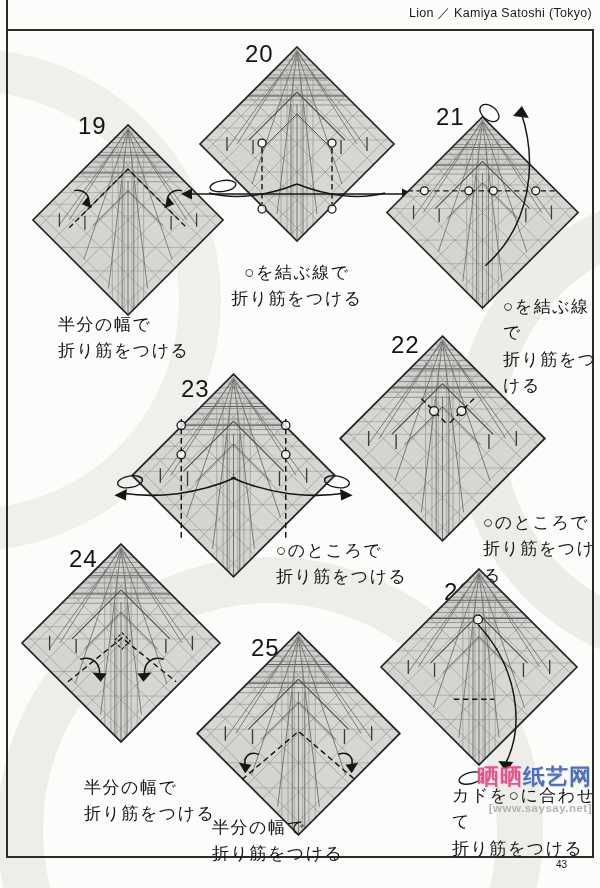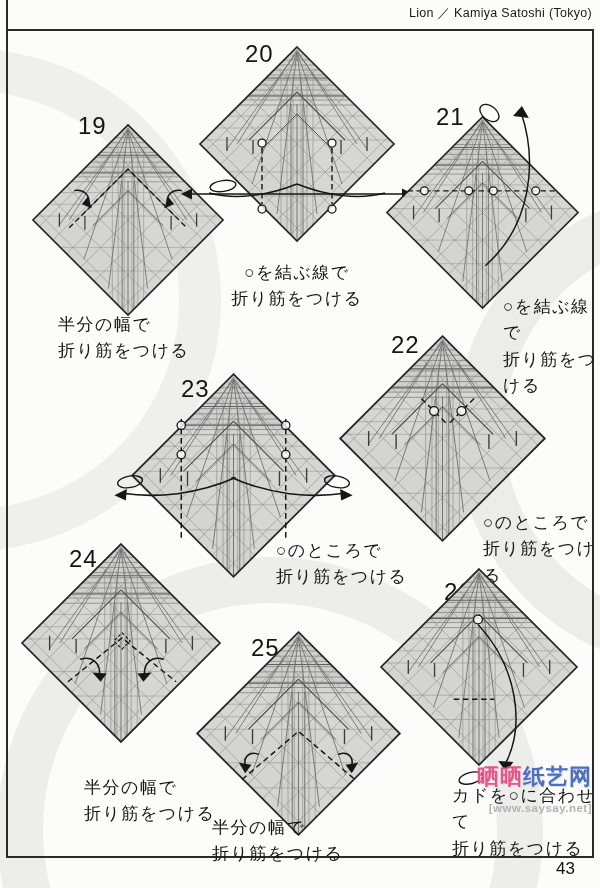--- a/index.html
+++ b/index.html
@@ -12,21 +12,21 @@
   .step-number{position:absolute;font-size:24px;letter-spacing:1px;color:#141414;}
   .diamond{position:absolute;overflow:visible;}
   .caption{position:absolute;font-size:17px;line-height:1.55;letter-spacing:1.5px;
            white-space:pre-line;color:#161616;}
   .caption.center{text-align:center;}
   .watermark{position:absolute;left:446px;top:766px;width:146px;text-align:right;line-height:1;}
   .wm1{font-size:22px;font-weight:bold;letter-spacing:1px;
        text-shadow:1px 1px 0 #dcdcda;}
   .wm-pink{color:#e8538e;} .wm-blue{color:#4a6fc4;}
   .wm2{font-size:11.5px;font-weight:bold;color:#b3b3b1;letter-spacing:.5px;margin-top:15px;}
-  .page-number{position:absolute;left:556px;top:859px;font-size:17px;color:#111;}
+  .page-number{position:absolute;left:556px;top:859px;font-size:10px;color:#111;}
   
   .dash{stroke:#161616;stroke-width:1.4;stroke-dasharray:5.5 3.5;fill:none;}
   .dash.sm{stroke-width:1.1;stroke-dasharray:3 2;}
   .circ{fill:#ffffff;fill-opacity:.8;stroke:#161616;stroke-width:1.25;}
   .arrow{stroke:#161616;stroke-width:1.5;fill:none;}
   .loop{stroke:#161616;stroke-width:1.3;fill:none;}
   .ah{fill:#161616;stroke:none;}
 </style>
 </head>
 <body>

